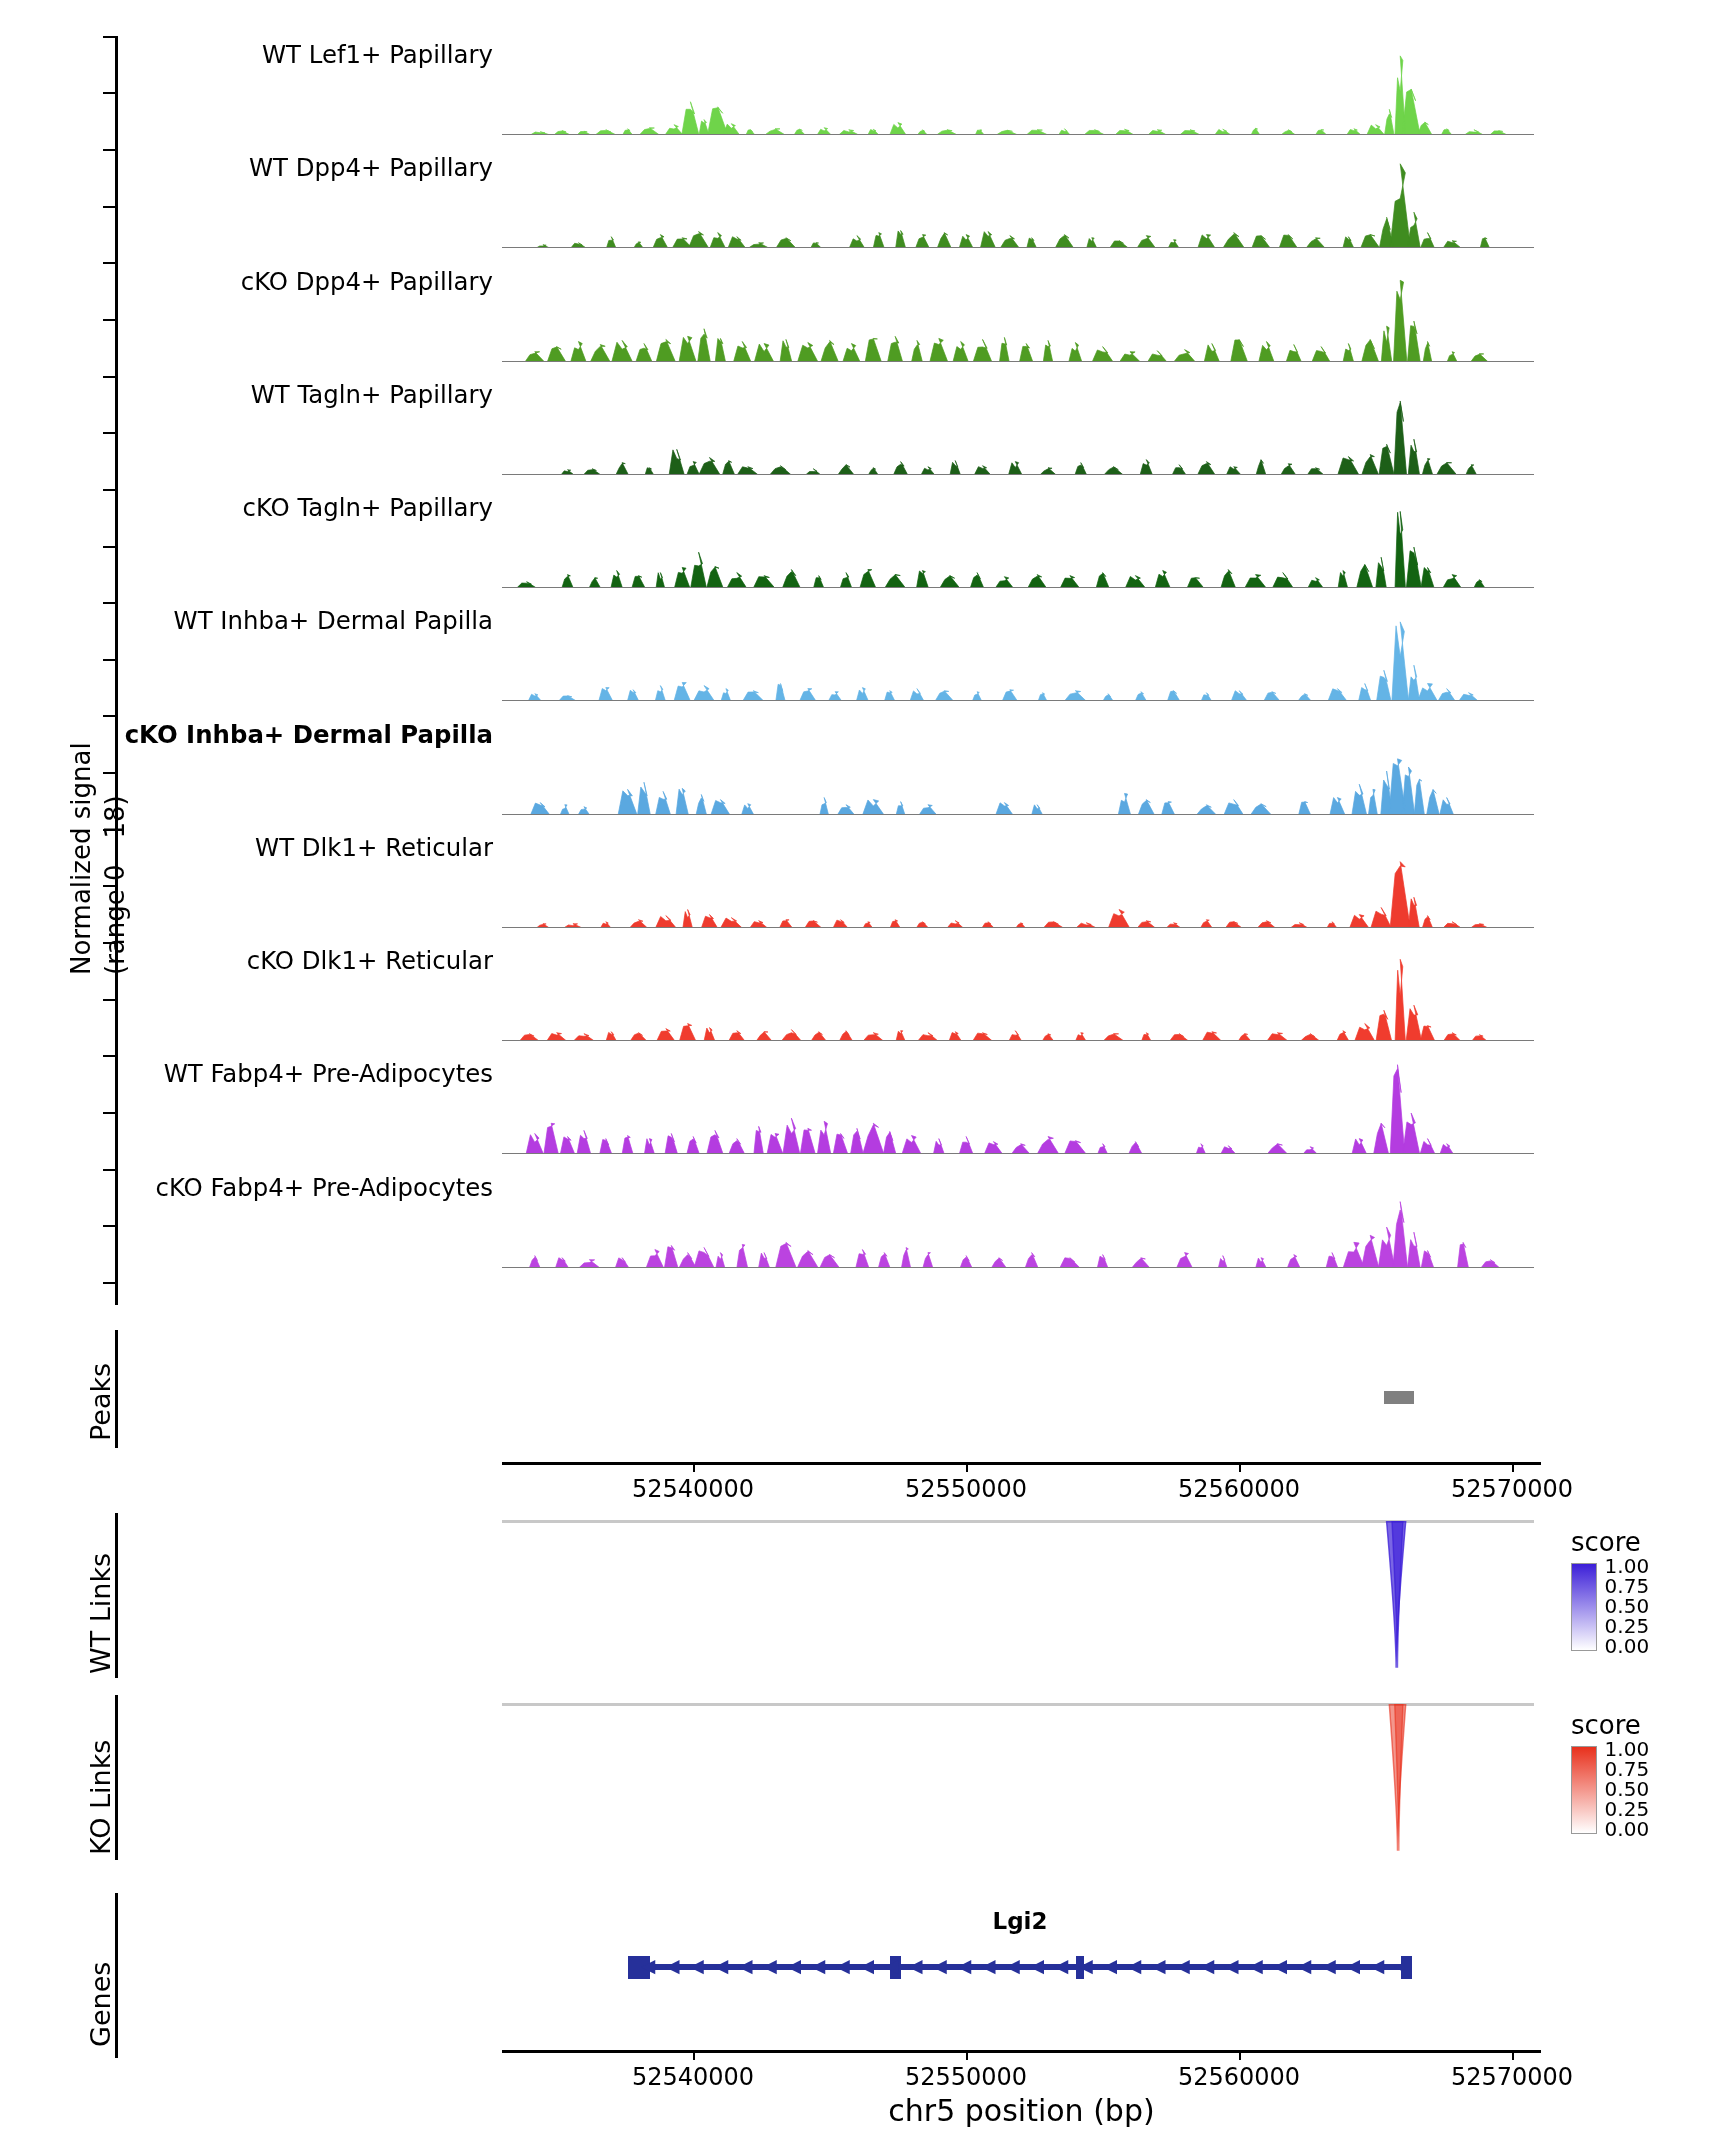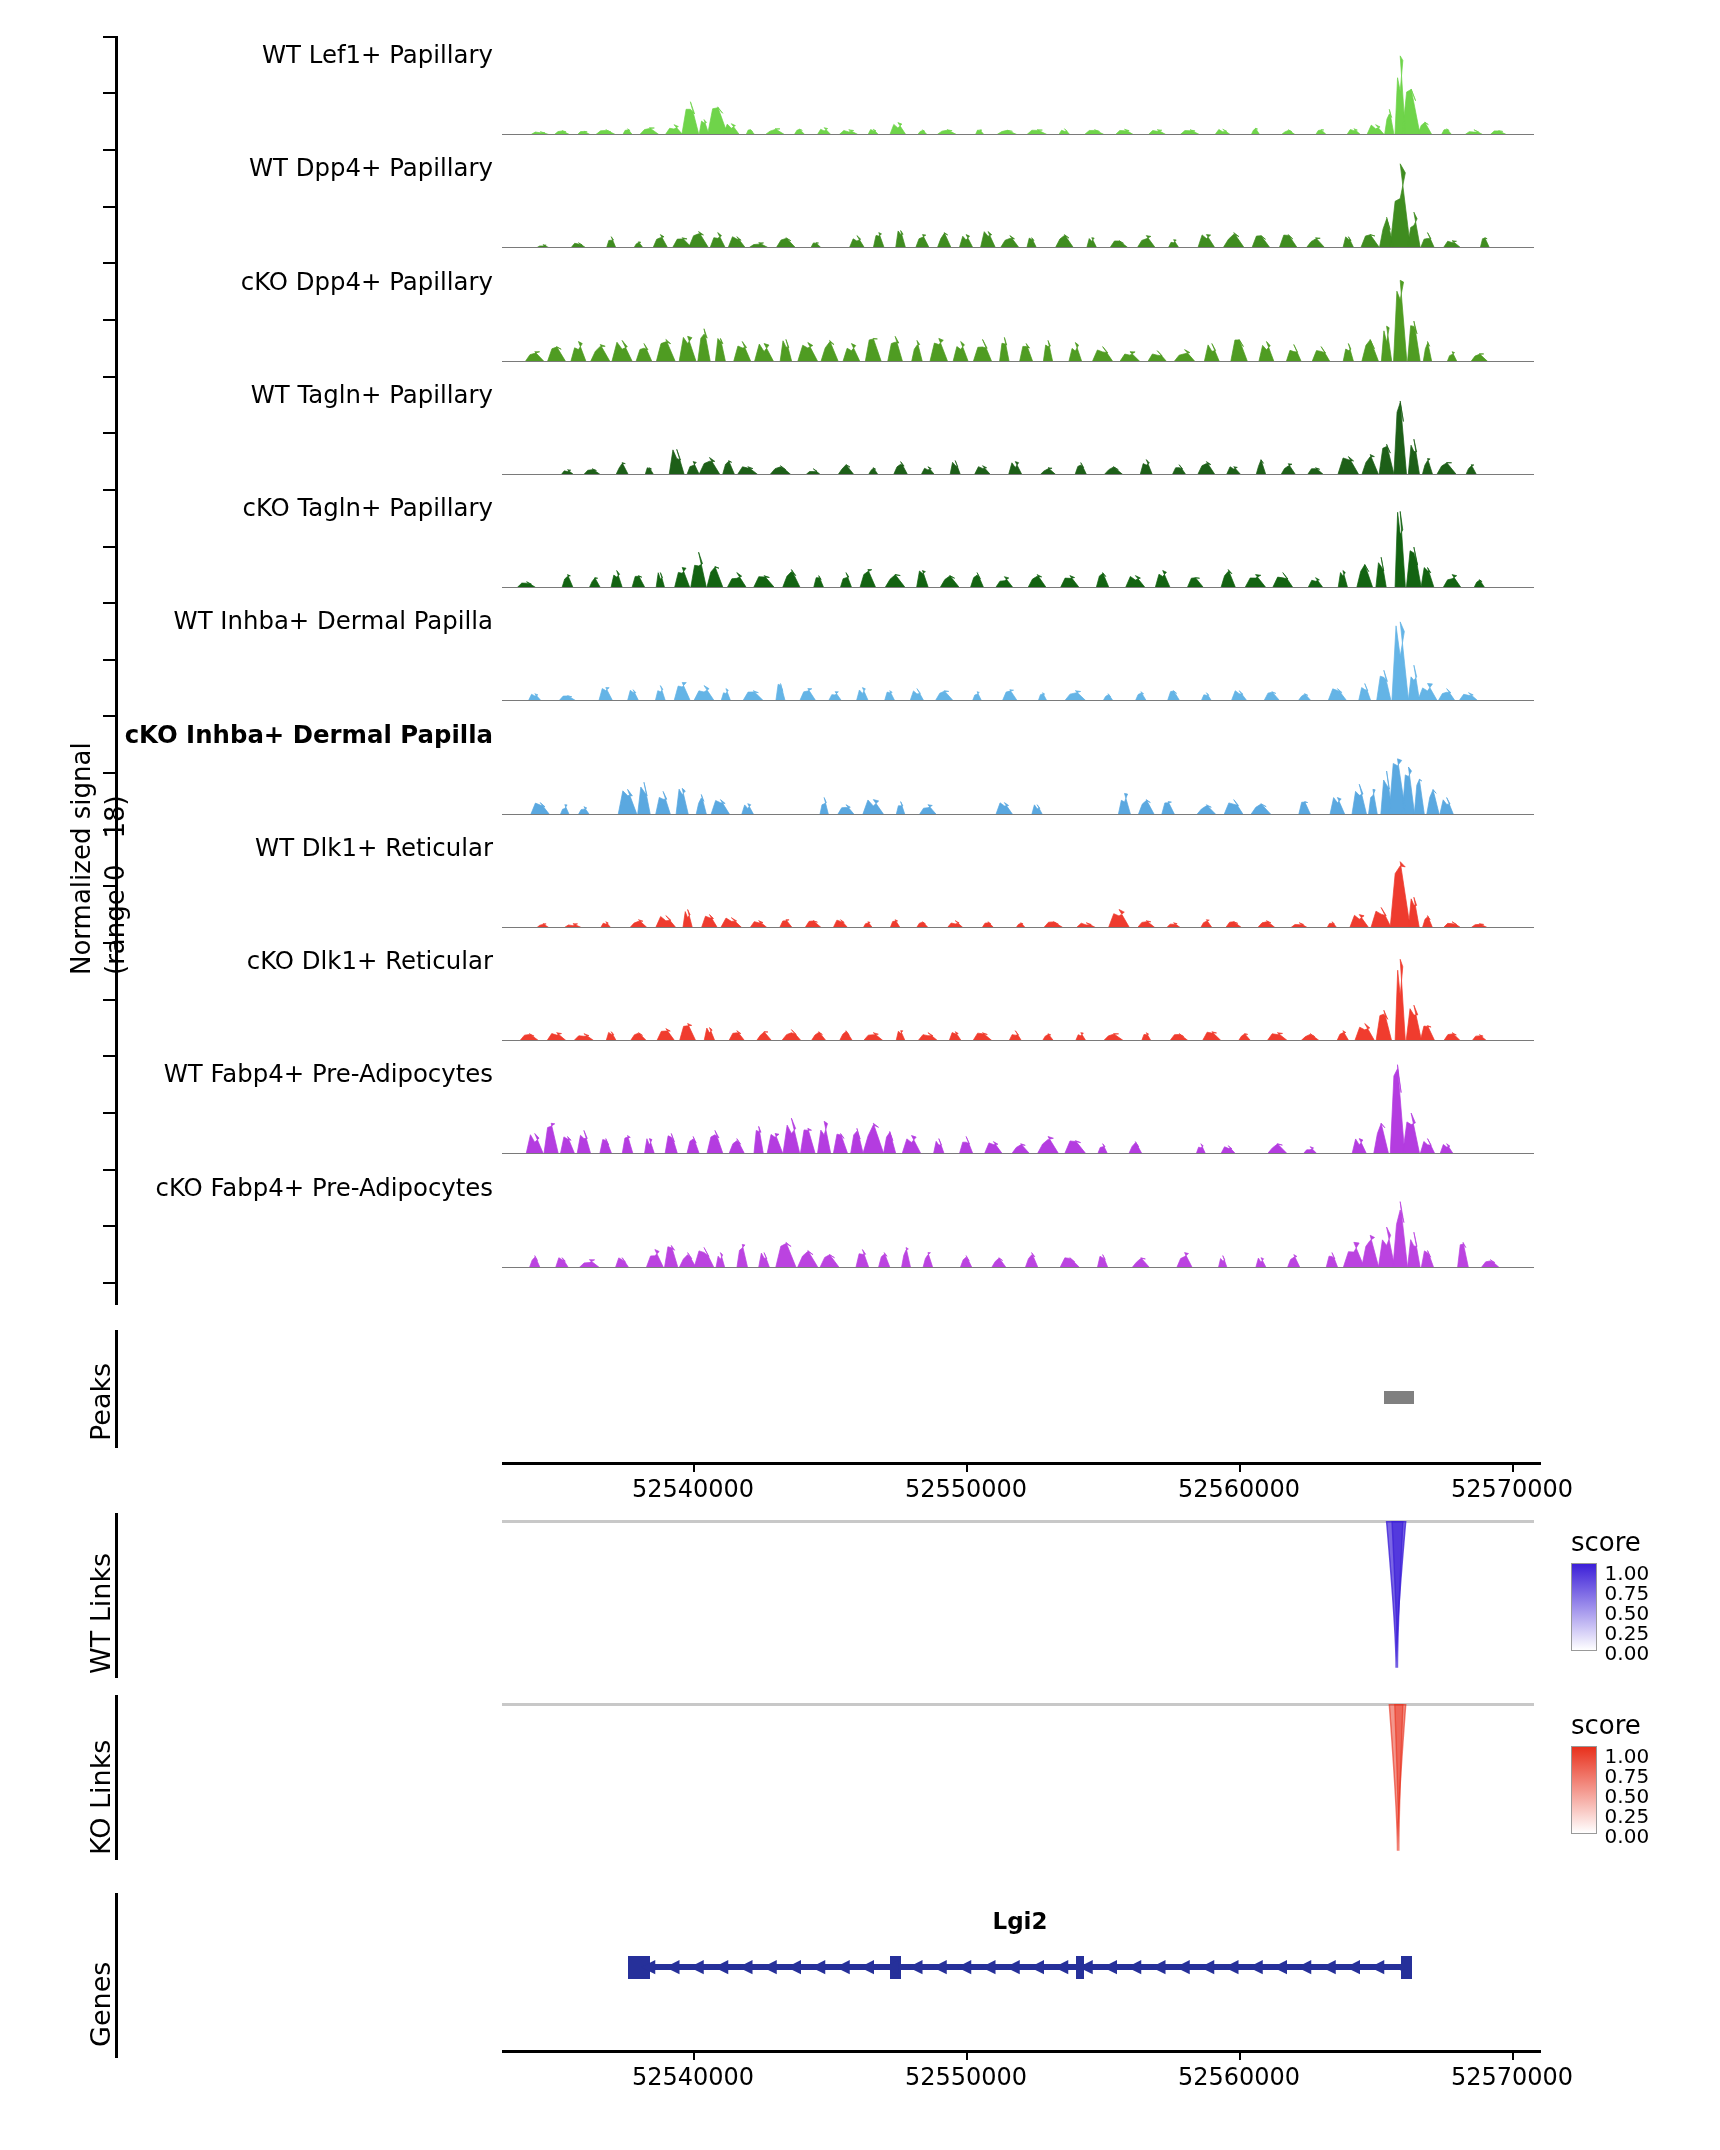--- a/index.html
+++ b/index.html
@@ -172,21 +172,21 @@
     align-items: flex-start;
   }
   .legend .gradbar {
     width: 24.4px;
     height: 86px;
     border: 0.7px solid #999;
   }
   .legend .ticks {
     display: flex;
     flex-direction: column;
-    justify-content: space-between;
+    justify-content: center;
     height: 87px;
     margin-left: 7.2px;
   }
   .legend .ticks span {
     font-size: 20px;
     line-height: 1;
   }
 
   
   .genes-panel {
@@ -431,15 +431,16 @@
       <div class="atick" style="left: 191px;"></div>
       <div class="atlabel" style="left: 191px;">52540000</div>
       <div class="atick" style="left: 464px;"></div>
       <div class="atlabel" style="left: 464px;">52550000</div>
       <div class="atick" style="left: 737px;"></div>
       <div class="atlabel" style="left: 737px;">52560000</div>
       <div class="atick" style="left: 1010px;"></div>
       <div class="atlabel" style="left: 1010px;">52570000</div>
     </div>
 
+  <div class="xaxis-title" style="top:2093px;">chr5 position (bp)</div>
 
 </div>
 
 
 </body></html>

